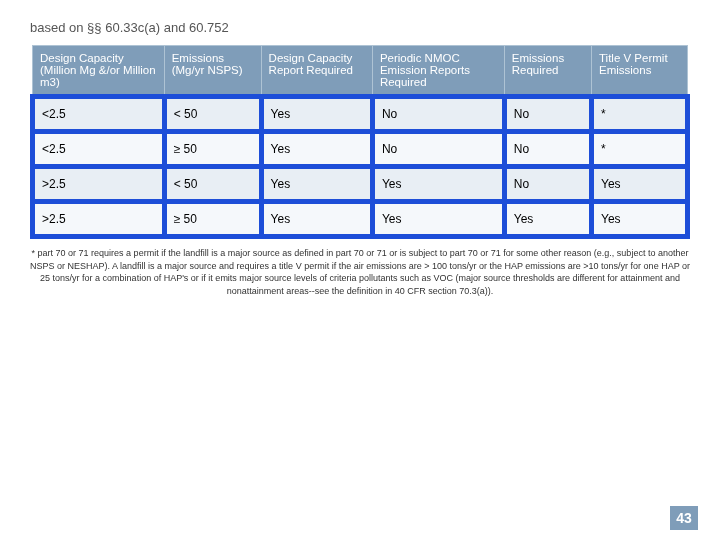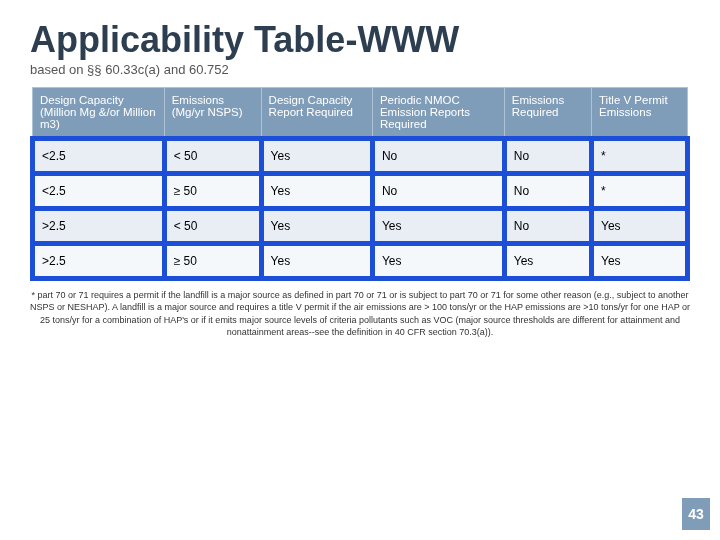--- a/index.html
+++ b/index.html
@@ -62,37 +62,36 @@
       font-size: 9px;
       color: #333;
       margin-top: 8px;
       line-height: 1.4;
       flex: 1;
       text-align: center;
     }
     .page-num-box {
       position: absolute;
       bottom: 10px;
-      right: 10px;
+      right: 22px;
       background: #7f9db9;
       color: #fff;
       font-size: 14px;
       font-weight: bold;
       width: 28px;
-      height: 32px;
+      height: 24px;
       display: flex;
       align-items: center;
       justify-content: center;
     }
   </style>
 </head>
 <body>
 
 <div class="page">
-  <div class="main-title">Applicability Table-WWW</div>
   <div class="subtitle">based on §§ 60.33c(a) and 60.752</div>
 
   <table>
     <thead>
       <tr>
         <th>Design Capacity (Million Mg &amp;/or Million m3)</th>
         <th>Emissions (Mg/yr NSPS)</th>
         <th>Design Capacity Report Required</th>
         <th>Periodic NMOC Emission Reports Required</th>
         <th>Emissions Required</th>

